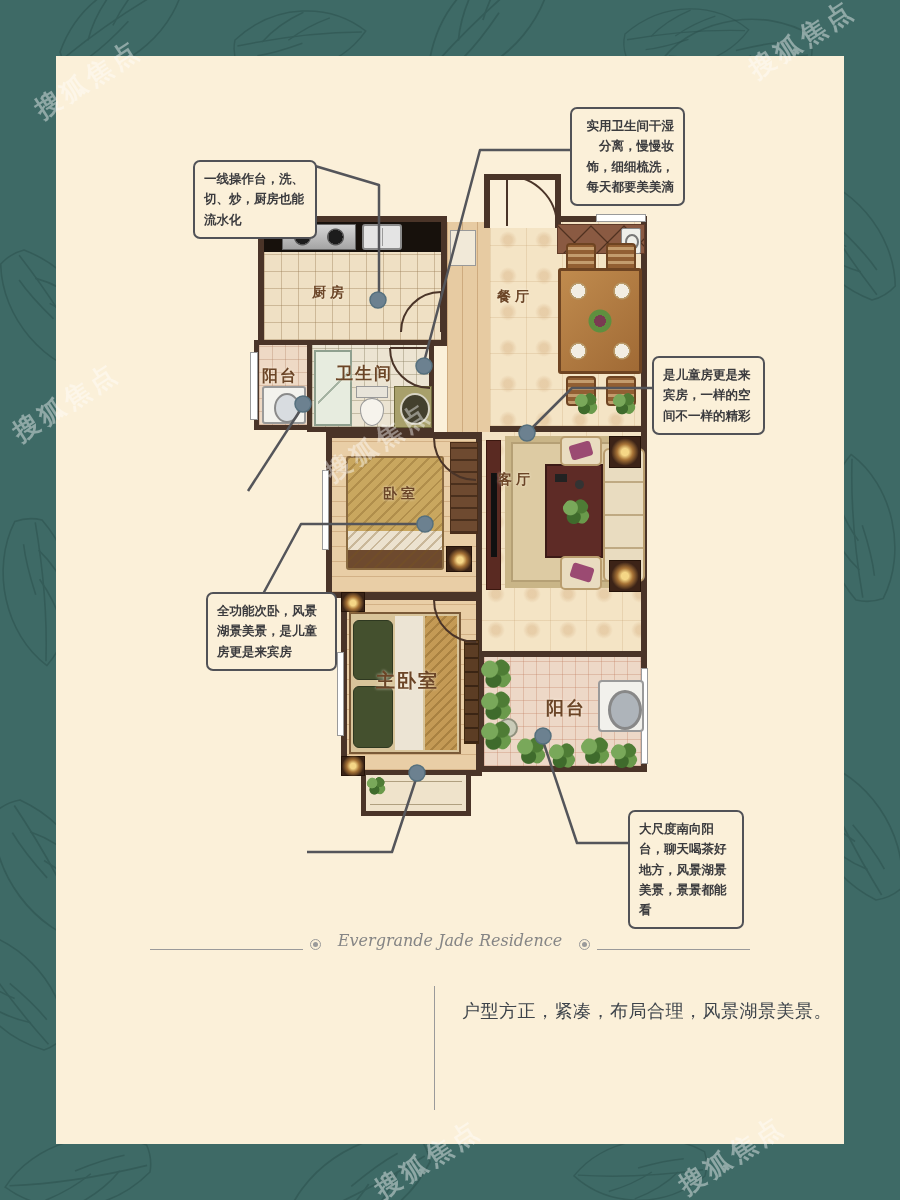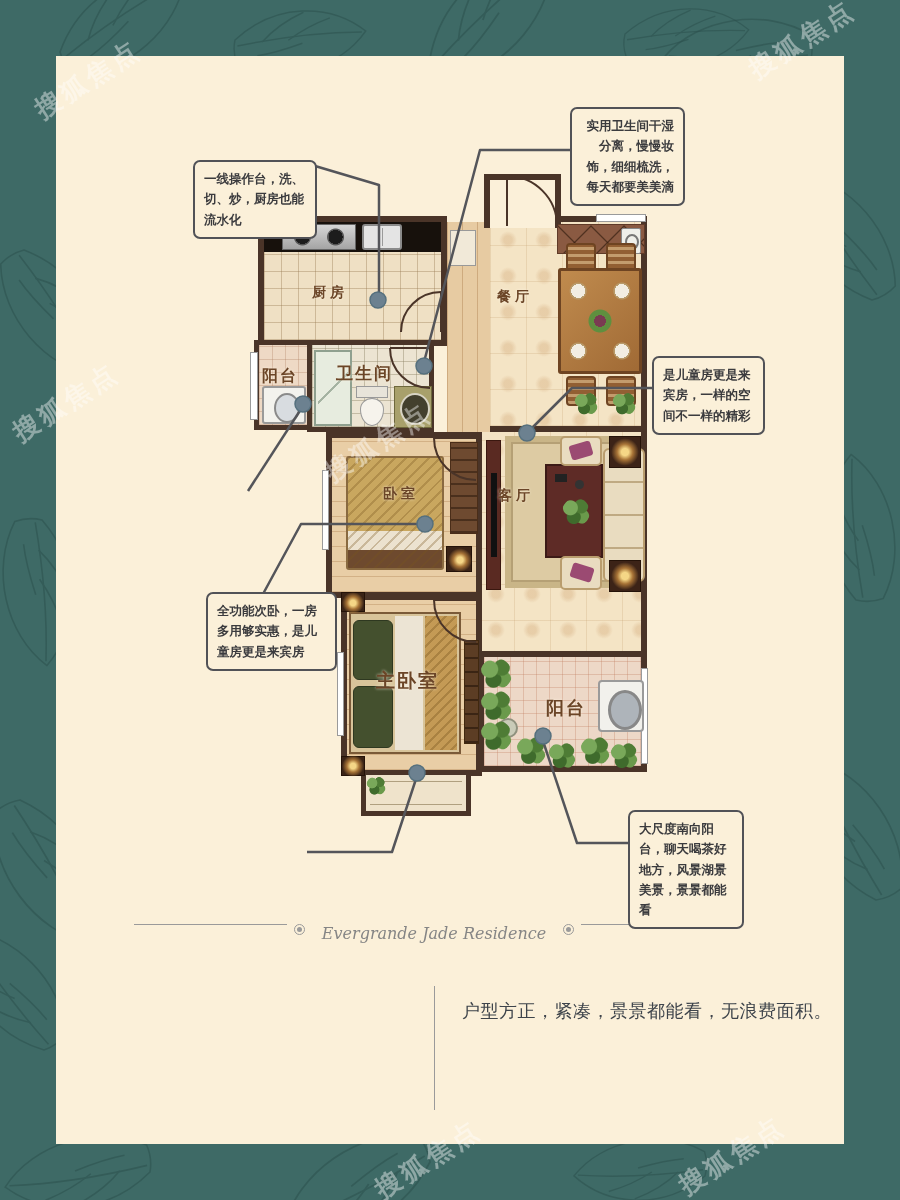--- a/index.html
+++ b/index.html
@@ -43,22 +43,22 @@
   .glow{position:absolute;z-index:10;border-radius:50%;
      background:radial-gradient(circle, rgba(255,224,140,.95) 0 18%, rgba(255,180,80,.55) 40%, rgba(120,70,30,0) 70%);}
 
   
   .callout{position:absolute;z-index:30;box-sizing:border-box;background:#FBF0D9;
      border:2.5px solid #515257;border-radius:7px;padding:7px 9px;
      font-size:12.5px;line-height:1.62;font-weight:700;color:#3B3B3E;text-align:left;}
   .connectors{position:absolute;left:0;top:0;z-index:25;}
 
   
-  .divider-row{position:absolute;left:134px;top:924px;width:600px;height:26px;z-index:20;
-     display:flex;align-items:flex-start;}
+  .divider-row{position:absolute;left:150px;top:924px;width:600px;height:26px;z-index:20;
+     display:flex;align-items:flex-end;}
   .divider-row .ln{flex:1;height:1px;background:#9A9A9A;}
   .orn{width:9px;height:9px;border:1.5px solid #9A9A9A;border-radius:50%;margin:0 7px;position:relative;flex:none;}
   .orn::after{content:"";position:absolute;inset:2px;border-radius:50%;background:#9A9A9A;}
   .divider-text{margin:0 10px;font-family:"DejaVu Serif",serif;font-style:italic;
      font-size:16px;color:#858585;white-space:nowrap;}
   .big-title{position:absolute;left:142px;top:966px;z-index:20;color:#3A4C5C;
      font-family:"Liberation Serif",serif;font-weight:bold;font-size:46px;letter-spacing:7px;}
   .sub-title{position:absolute;left:142px;top:1066px;z-index:20;color:#3A4C5C;
      font-family:"Liberation Serif",serif;font-weight:bold;font-size:28px;letter-spacing:1px;}
   .vrule{position:absolute;left:434px;top:986px;width:1px;height:124px;background:#9A9A9A;z-index:20;}
@@ -237,21 +237,21 @@
       <line x1="434" y1="600" x2="476" y2="600"></line>
       <path d="M434 600 A42 42 0 0 0 476 642"></path>
     </g>
   </svg>
 
   <div class="rlabel" style="left:312px;top:284px;">厨房</div>
   <div class="rlabel" style="left:262px;top:366px;font-size:16px;letter-spacing:2px;">阳台</div>
   <div class="rlabel" style="left:336px;top:362px;font-size:17px;letter-spacing:2px;">卫生间</div>
   <div class="rlabel" style="left:497px;top:288px;">餐厅</div>
   <div class="rlabel" style="left:383px;top:485px;">卧室</div>
-  <div class="rlabel" style="left:498px;top:487px;">客厅</div>
+  <div class="rlabel" style="left:498px;top:471px;">客厅</div>
   <div class="rlabel" style="left:376px;top:668px;font-size:19px;letter-spacing:2px;">主卧室</div>
   <div class="rlabel" style="left:546px;top:696px;font-size:18px;letter-spacing:2px;">阳台</div>
 
   <svg class="connectors" width="900" height="1200" viewBox="0 0 900 1200">
     <g fill="none" stroke="#54555A" stroke-width="2.5" stroke-linejoin="round">
       <polyline points="305,163 379,185 379,295"></polyline>
       <polyline points="572,150 480,150 424,362"></polyline>
       <polyline points="652,388 572,388 530,430"></polyline>
       <polyline points="248,491 303,406"></polyline>
       <polyline points="263,594 301,524 421,524"></polyline>
@@ -265,34 +265,34 @@
       <circle cx="303" cy="404" r="8"></circle>
       <circle cx="425" cy="524" r="8"></circle>
       <circle cx="417" cy="773" r="8"></circle>
       <circle cx="543" cy="736" r="8"></circle>
     </g>
   </svg>
 
   <div class="callout" style="left:193px;top:128px;width:124px;margin-top:32px;">一线操作台，洗、切、炒，厨房也能流水化</div>
   <div class="callout" style="left:570px;top:107px;width:115px;text-align:right;">实用卫生间干湿分离，慢慢妆饰，细细梳洗，每天都要美美滴</div>
   <div class="callout" style="left:652px;top:356px;width:113px;">是儿童房更是来宾房，一样的空间不一样的精彩</div>
-  <div class="callout" style="left:206px;top:592px;width:131px;">全功能次卧，一房多用够实惠，是儿童房更是来宾房</div>
+  <div class="callout" style="left:206px;top:592px;width:131px;">全功能次卧，风景湖景美景，是儿童房更是来宾房</div>
   <div class="callout" style="left:628px;top:810px;width:116px;">大尺度南向阳台，聊天喝茶好地方，风景湖景美景，景景都能看</div>
 
   <div class="divider-row">
     <div class="ln"></div>
       <span class="orn"></span>
     <span class="divider-text">Evergrande Jade Residence</span>
     <span class="orn"></span>
       <div class="ln"></div>
   </div>
 
   <div class="vrule"></div>
   <div class="desc">
-    <span>户型方正，紧凑，景景都能看，无浪费面积。</span>
+    <span>户型方正，紧凑，布局合理，风景湖景美景。</span>
   </div>
 
   <div class="wm" style="left:28px;top:62px;">搜狐焦点</div>
   <div class="wm" style="left:742px;top:22px;">搜狐焦点</div>
   <div class="wm" style="left:6px;top:385px;">搜狐焦点</div>
   <div class="wm" style="left:318px;top:425px;">搜狐焦点</div>
   <div class="wm" style="left:368px;top:1142px;">搜狐焦点</div>
   <div class="wm" style="left:672px;top:1138px;">搜狐焦点</div>
 
 </div>

